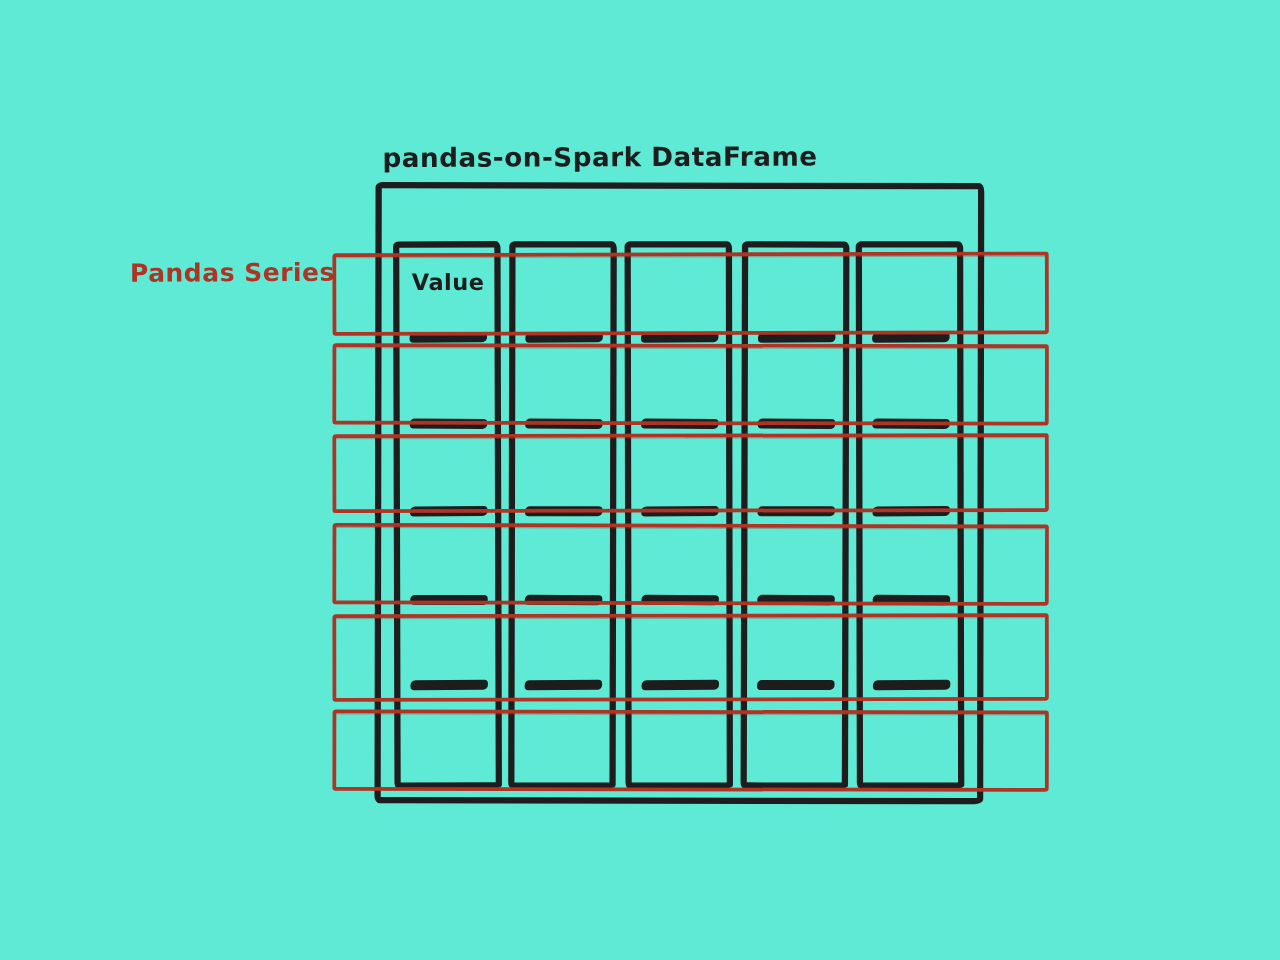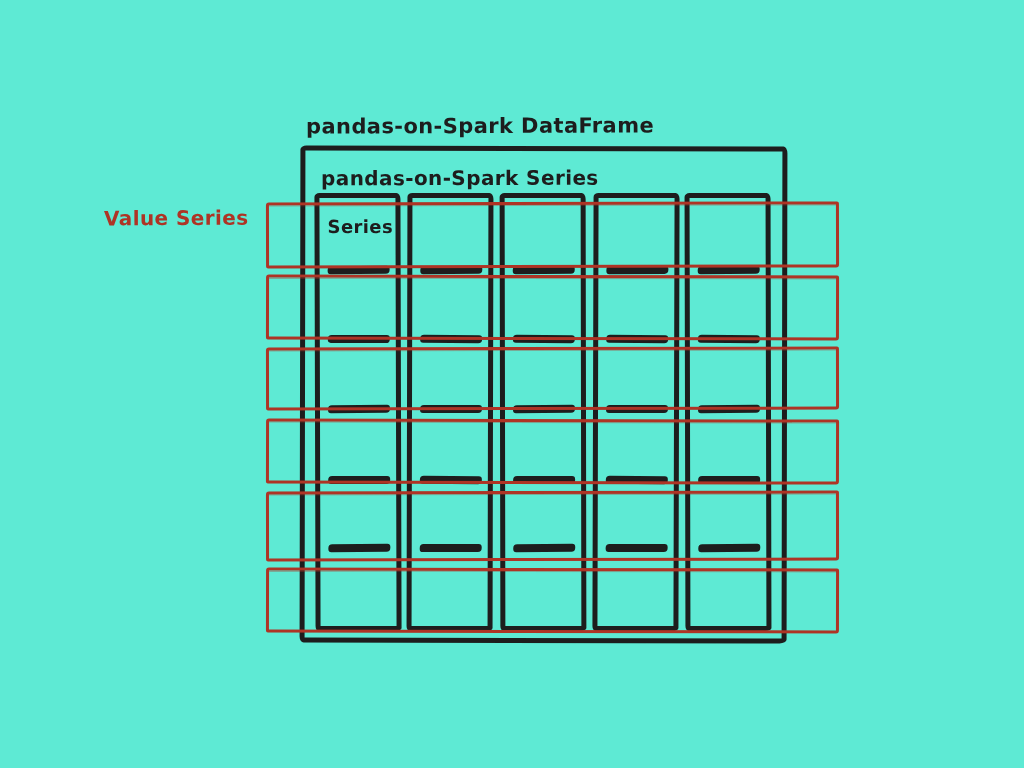--- a/index.html
+++ b/index.html
@@ -92,24 +92,23 @@
 </style>
 </head>
 <body>
 
 <div class="canvas">
 
   <div class="title hand">pandas-on-Spark DataFrame</div>
 
   <div class="outer-frame"></div>
 
-  <div class="series-label hand">pandas-on-Spark Series</div>
 
   <div class="column c1">
-    <div class="value-label hand">Series</div>
+    <div class="value-label hand">Value</div>
     <div class="dash d1"></div>
     <div class="dash d2"></div>
     <div class="dash d3"></div>
     <div class="dash d4"></div>
     <div class="dash d5"></div>
   </div>
   <div class="column c2">
     <div class="dash d1"></div>
     <div class="dash d2"></div>
     <div class="dash d3"></div>
@@ -138,15 +137,15 @@
     <div class="dash d5"></div>
   </div>
 
   <div class="row r1"></div>
   <div class="row r2"></div>
   <div class="row r3"></div>
   <div class="row r4"></div>
   <div class="row r5"></div>
   <div class="row r6"></div>
 
-  <div class="pandas-series-label hand">Value Series</div>
+  <div class="pandas-series-label hand">Pandas Series</div>
 
 </div>
 
 </body></html>

